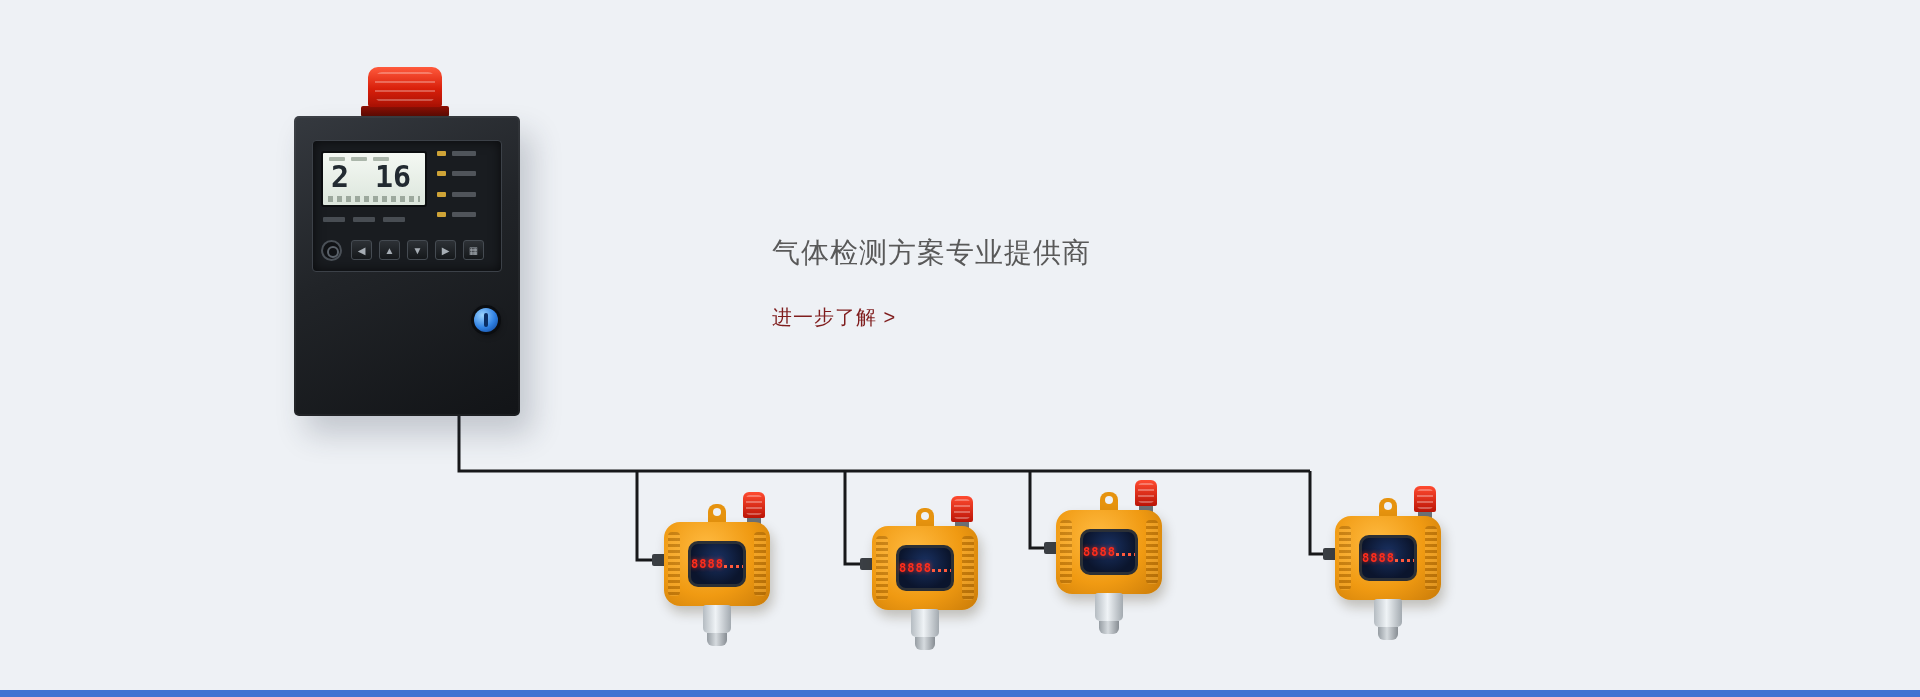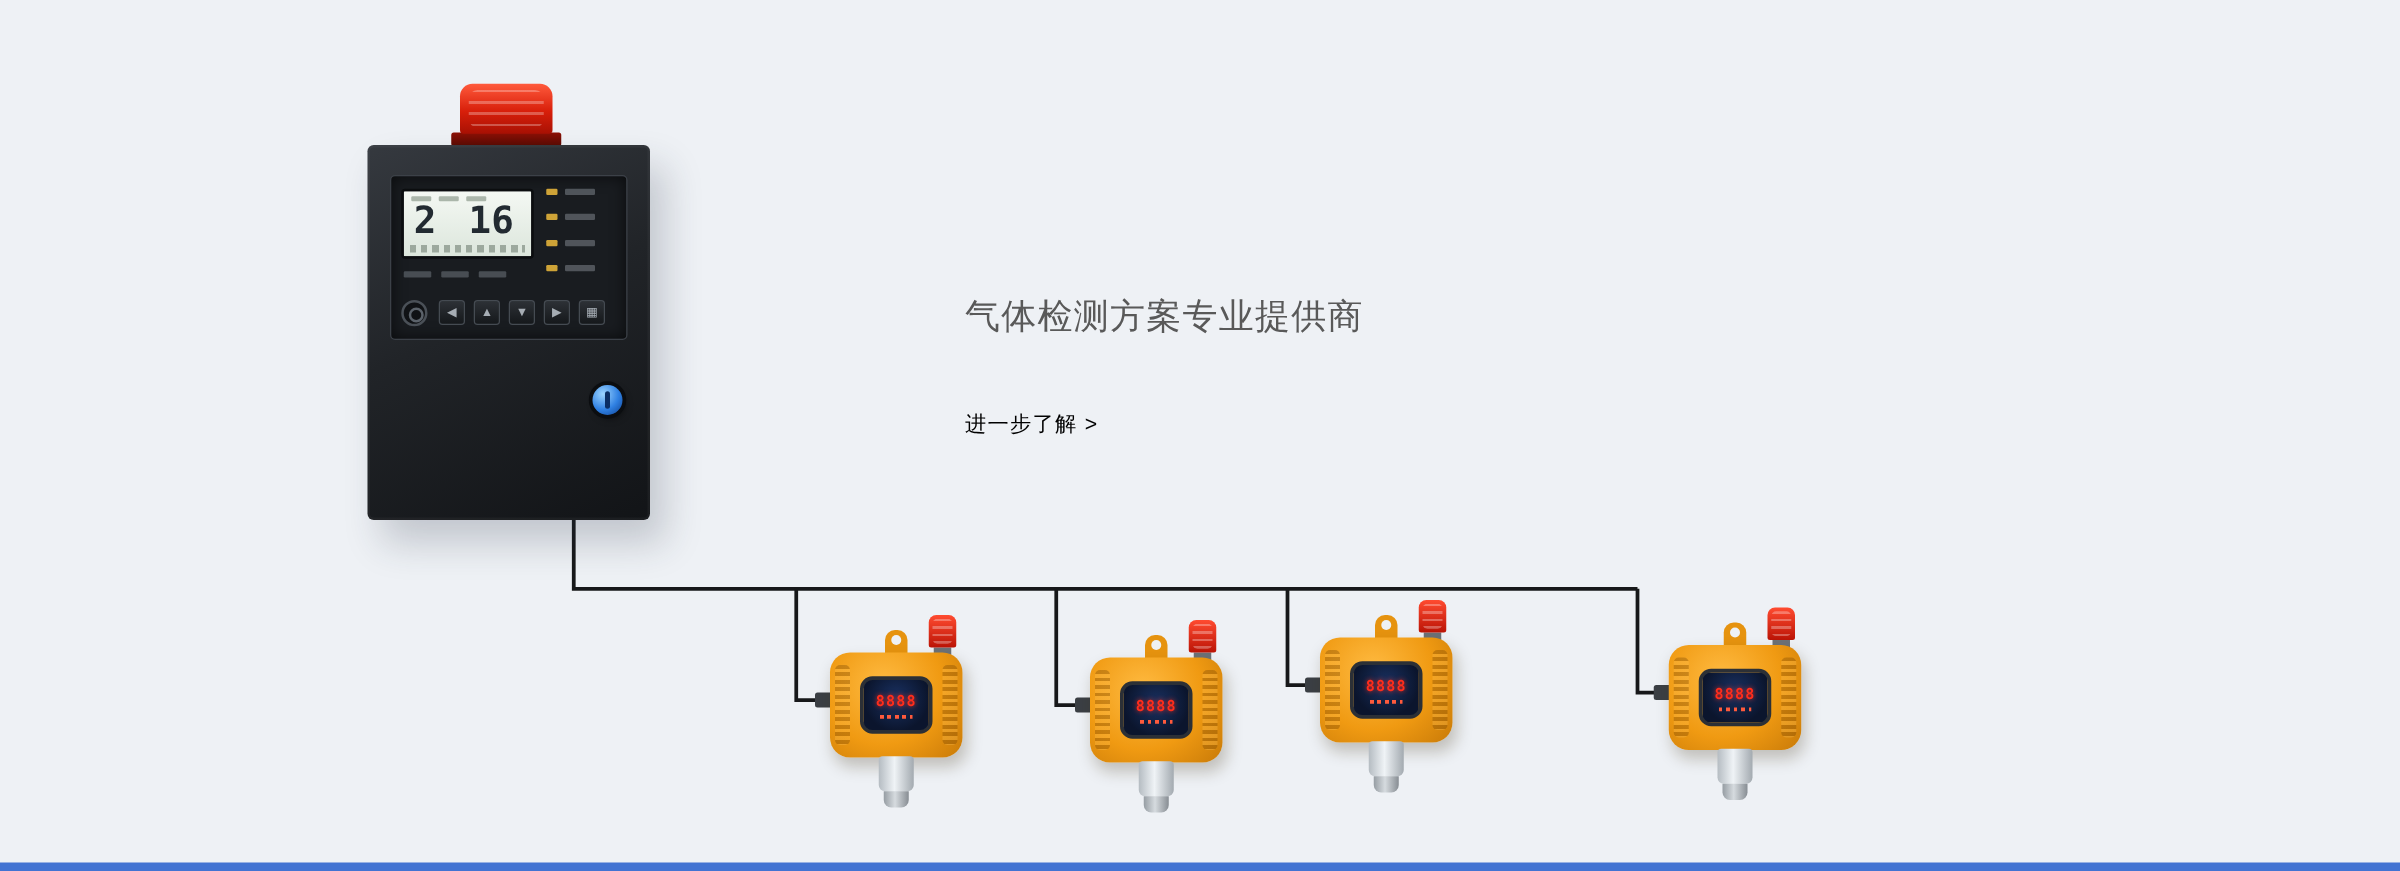--- a/index.html
+++ b/index.html
@@ -129,21 +129,21 @@
     content:""; position:absolute; top:10px; bottom:10px; width:12px; border-radius:4px;
     background:repeating-linear-gradient(180deg, rgba(110,62,0,.32) 0 3px, rgba(255,195,90,.28) 3px 6px);
   }
   .det-body::before { left:4px; }
   .det-body::after  { right:4px; }
   .det-window {
     position:absolute; left:50%; top:50%; transform:translate(-50%,-50%);
     width:58px; height:46px; border-radius:10px;
     background:radial-gradient(circle at 50% 38%, #1a3263, #0b152d 72%);
     border:3px solid #2c3036;
-    display:flex; flex-direction:column; align-items:center; justify-content:center;
+    display:flex; flex-direction:row; align-items:center; justify-content:center;
   }
   .det-digits {
     color:#ff2d1c; font-family:"DejaVu Sans Mono",monospace; font-size:12px;
     letter-spacing:1px; font-weight:bold; text-shadow:0 0 4px rgba(255,45,20,.85);
   }
   .det-dots {
     margin-top:4px; width:26px; height:3px;
     background:repeating-linear-gradient(90deg,#ff5a3c 0 3px, transparent 3px 6px);
   }
   .det-gland {
@@ -161,21 +161,21 @@
     border-radius:0 0 6px 6px;
   }
 
   
   .copy { position:absolute; left:772px; top:198px; width:700px; }
   .copy h1 {
     font-size:46px; font-weight:700; letter-spacing:2px; color:#1a1a1a; line-height:1.15;
   }
   .copy .subtitle { margin-top:36px; font-size:28px; letter-spacing:1px; color:#595959; }
   .copy .cta {
-    display:inline-block; margin-top:56px; font-size:17px; color:#000000;
+    display:inline-block; margin-top:32px; font-size:20px; color:#7f1d1d;
     text-decoration:none; cursor:pointer; letter-spacing:1px;
   }
 
   .bottom-strip { position:absolute; left:0; bottom:0; width:100%; height:7px; background:#4273d2; }
 </style>
 </head>
 <body>
 
 <div class="stage">
 

